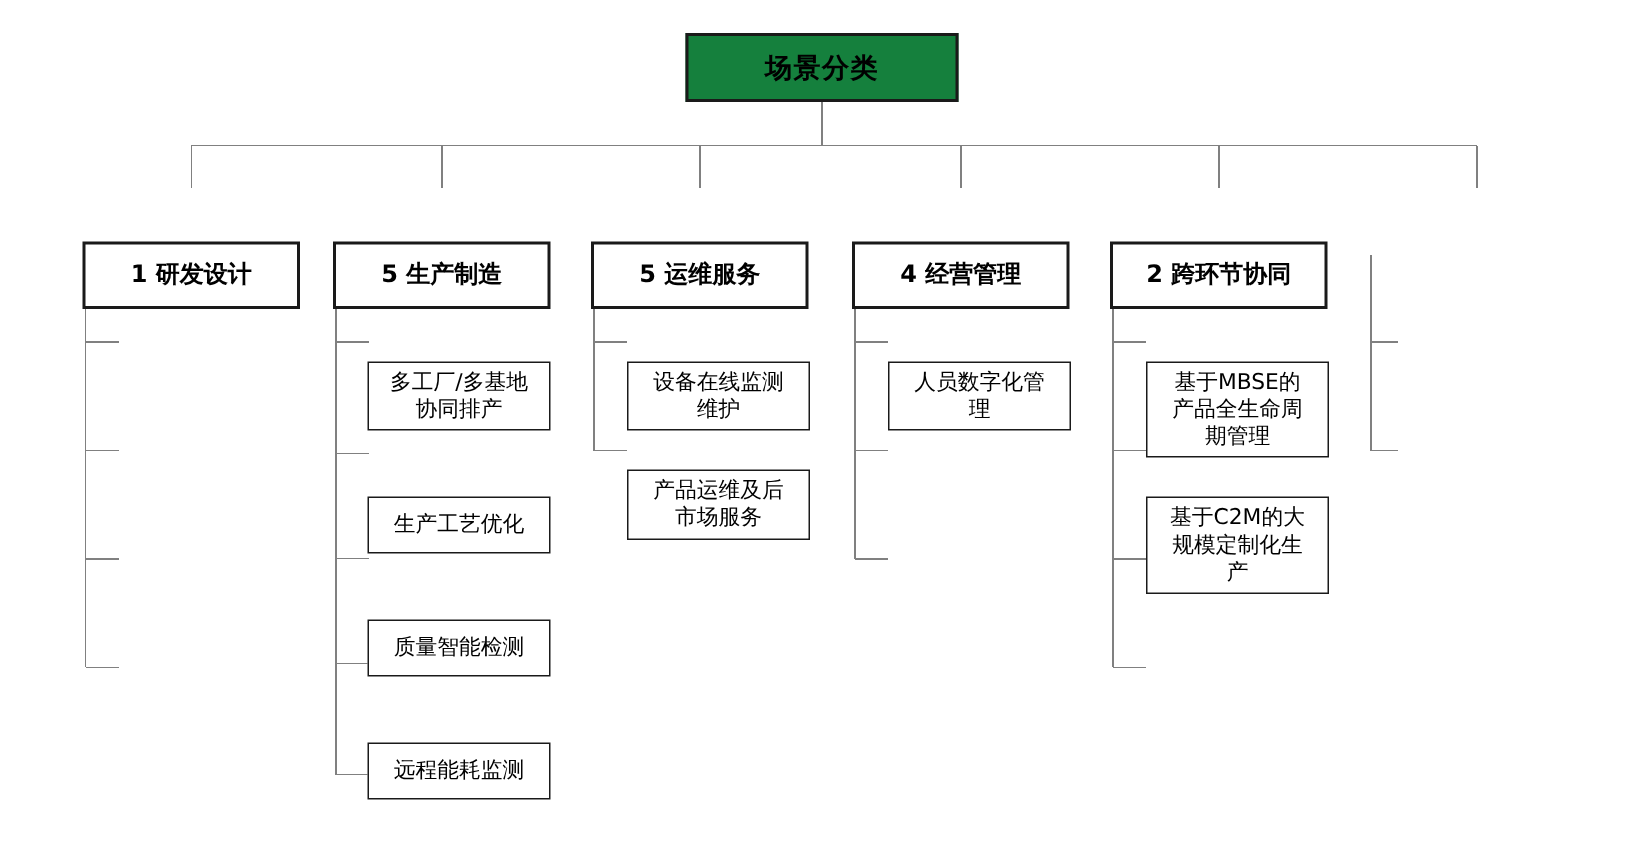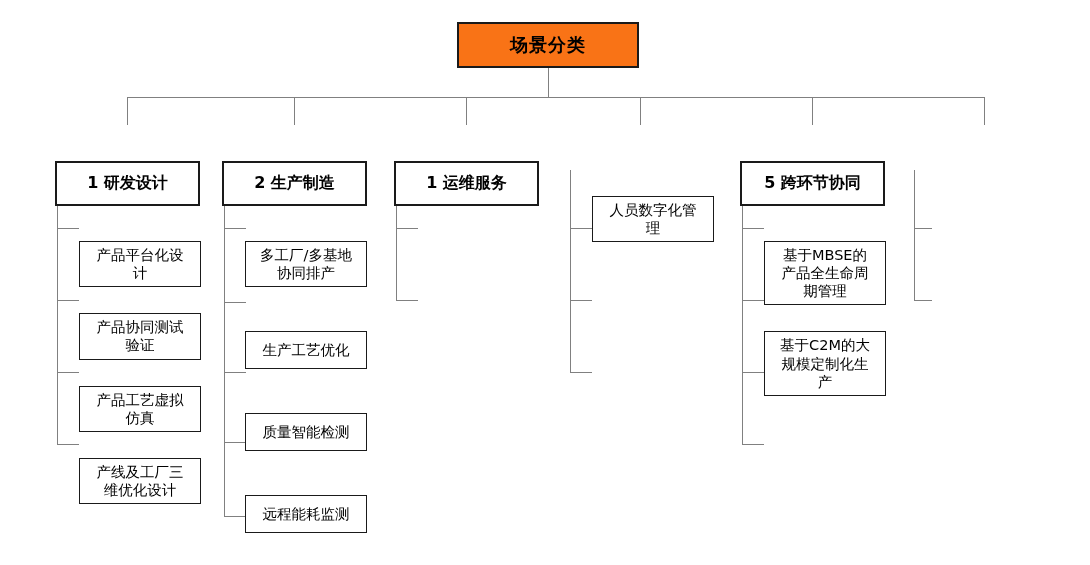--- a/index.html
+++ b/index.html
@@ -14,21 +14,21 @@
     overflow: hidden;
     --border: #1a1a1a;
   }
   .root-box {
     position: absolute;
     left: 457px;
     top: 22px;
     width: 182px;
     height: 46px;
     border: 2px solid var(--border);
-    background: #f97316;
+    background: #15803d;
     display: flex;
     align-items: center;
     justify-content: center;
     font-size: 18px;
     font-weight: bold;
     letter-spacing: 1px;
     z-index: 2;
   }
   #connectors {
     position: absolute;
@@ -119,46 +119,45 @@
       <line x1="742" y1="372.625" x2="764" y2="372.625" stroke="#808080" stroke-width="1"></line>
       <line x1="742" y1="444.875" x2="764" y2="444.875" stroke="#808080" stroke-width="1"></line>
       <line x1="914" y1="170" x2="914" y2="300.375" stroke="#808080" stroke-width="1"></line>
       <line x1="914" y1="228.125" x2="932" y2="228.125" stroke="#808080" stroke-width="1"></line>
       <line x1="914" y1="300.375" x2="932" y2="300.375" stroke="#808080" stroke-width="1"></line>
     </svg>
   <div class="root-box">场景分类</div>
   <div id="columns">
       <div class="column">
         <div class="category-box">1 研发设计</div>
-        <div class="children">
-          <div class="child-box">产品平台化设计</div>
-          <div class="child-box">产品协同测试验证</div>
-          <div class="child-box">产品工艺虚拟仿真</div>
-          <div class="child-box">产线及工厂三维优化设计</div>
-        </div>
       </div>
       <div class="column">
-        <div class="category-box">2 生产制造</div>
+        <div class="category-box">5 生产制造</div>
         <div class="children">
           <div class="child-box">多工厂/多基地协同排产</div>
           <div class="child-box">生产工艺优化</div>
           <div class="child-box">质量智能检测</div>
           <div class="child-box">远程能耗监测</div>
           <div class="child-box">安环监测与监管</div>
         </div>
       </div>
       <div class="column">
-        <div class="category-box">1 运维服务</div>
+        <div class="category-box">5 运维服务</div>
+        <div class="children">
+          <div class="child-box">设备在线监测维护</div>
+          <div class="child-box">产品运维及后市场服务</div>
+        </div>
       </div>
       <div class="column">
+        <div class="category-box">4 经营管理</div>
         <div class="children">
           <div class="child-box">人员数字化管理</div>
         </div>
       </div>
       <div class="column">
-        <div class="category-box">5 跨环节协同</div>
+        <div class="category-box">2 跨环节协同</div>
         <div class="children">
           <div class="child-box">基于MBSE的产品全生命周期管理</div>
           <div class="child-box">基于C2M的大规模定制化生产</div>
         </div>
       </div>
     </div>
 </div>
 
 </body></html>

